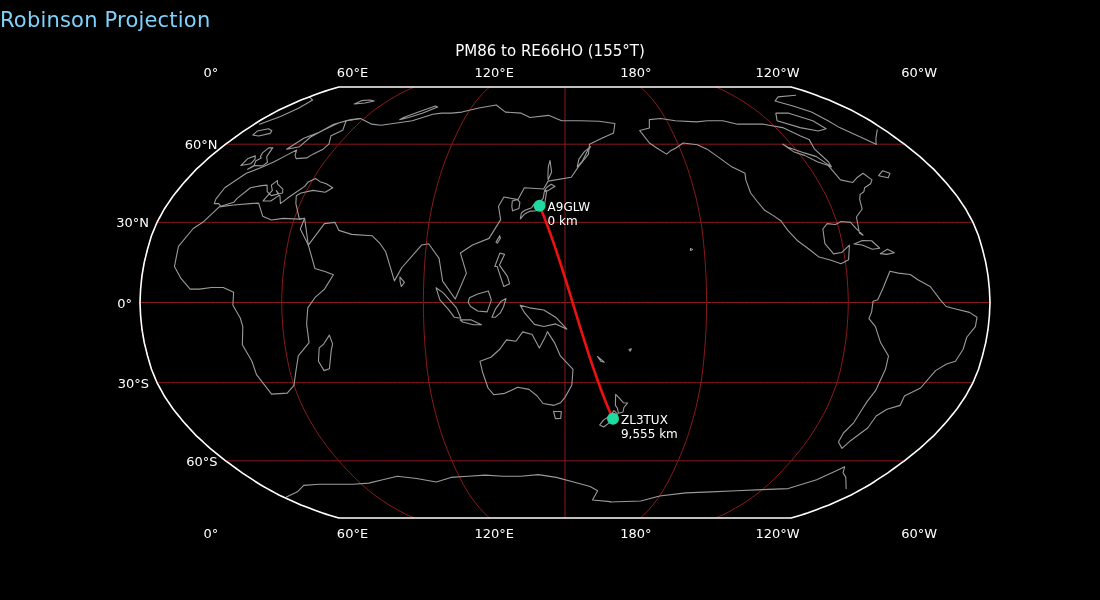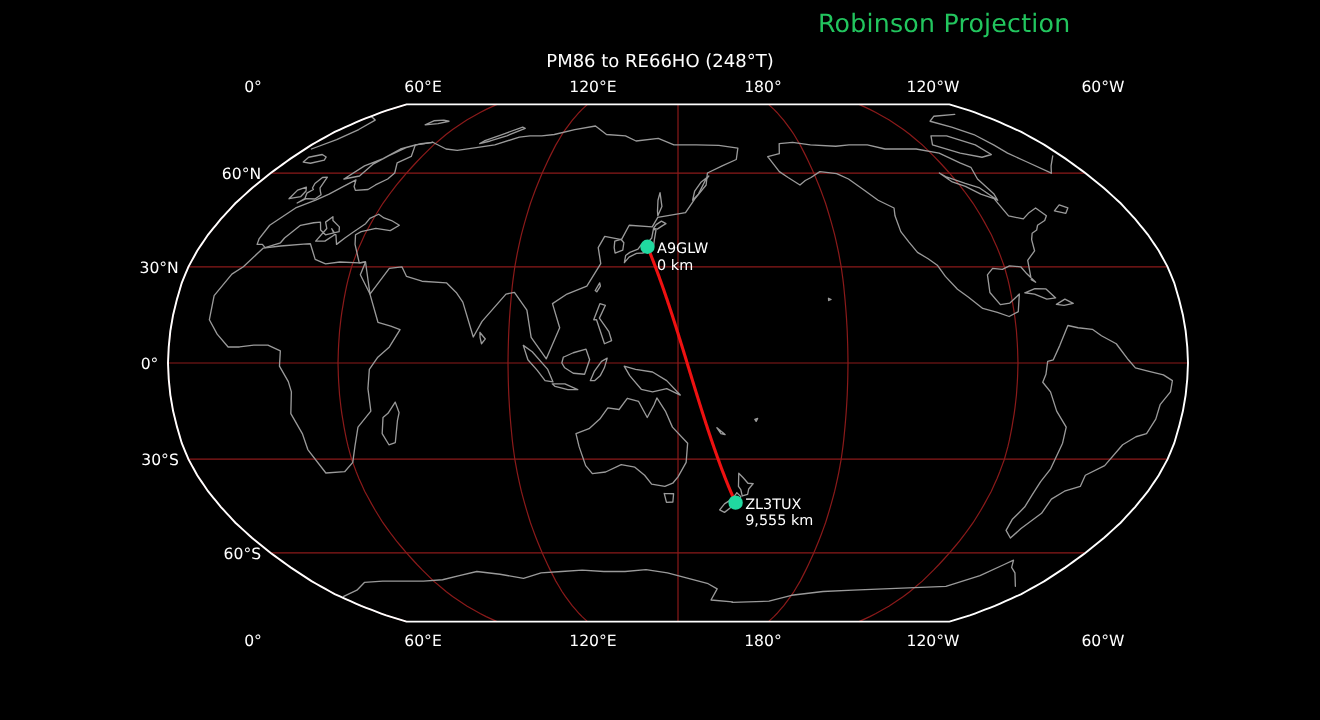--- a/index.html
+++ b/index.html
@@ -18,23 +18,23 @@
     position: relative;
     width: 1100px;
     height: 600px;
     background: #000000;
   }
   #title {
     position: absolute;
     top: 8px;
     left: 0;
     width: 892px;
-    text-align: right;
+    text-align: left;
     font-size: 21px;
-    color: #22c55e;
+    color: #7dd3fc;
     letter-spacing: 0.2px;
   }
   #subtitle {
     position: absolute;
     top: 42px;
     left: 0;
     width: 1100px;
     text-align: center;
     font-size: 15px;
     color: #ffffff;
@@ -54,21 +54,21 @@
     font-size: 12px;
     fill: #ffffff;
   }
 </style>
 </head>
 <body>
 
 <div id="stage">
 
   <div id="title">Robinson Projection</div>
-  <div id="subtitle">PM86 to RE66HO (248°T)</div>
+  <div id="subtitle">PM86 to RE66HO (155°T)</div>
 
   <svg id="map-svg" width="1100" height="600" viewBox="0 0 1100 600">
 
     <g id="graticule-layer">
         <path d="M225.60,460.81L229.37,460.81L233.14,460.81L236.91,460.81L240.68,460.81L244.45,460.81L248.22,460.81L251.99,460.81L255.76,460.81L259.54,460.81L263.31,460.81L267.08,460.81L270.85,460.81L274.62,460.81L278.39,460.81L282.16,460.81L285.93,460.81L289.70,460.81L293.48,460.81L297.25,460.81L301.02,460.81L304.79,460.81L308.56,460.81L312.33,460.81L316.10,460.81L319.87,460.81L323.65,460.81L327.42,460.81L331.19,460.81L334.96,460.81L338.73,460.81L342.50,460.81L346.27,460.81L350.04,460.81L353.81,460.81L357.59,460.81L361.36,460.81L365.13,460.81L368.90,460.81L372.67,460.81L376.44,460.81L380.21,460.81L383.98,460.81L387.76,460.81L391.53,460.81L395.30,460.81L399.07,460.81L402.84,460.81L406.61,460.81L410.38,460.81L414.15,460.81L417.92,460.81L421.70,460.81L425.47,460.81L429.24,460.81L433.01,460.81L436.78,460.81L440.55,460.81L444.32,460.81L448.09,460.81L451.87,460.81L455.64,460.81L459.41,460.81L463.18,460.81L466.95,460.81L470.72,460.81L474.49,460.81L478.26,460.81L482.03,460.81L485.81,460.81L489.58,460.81L493.35,460.81L497.12,460.81L500.89,460.81L504.66,460.81L508.43,460.81L512.20,460.81L515.97,460.81L519.75,460.81L523.52,460.81L527.29,460.81L531.06,460.81L534.83,460.81L538.60,460.81L542.37,460.81L546.14,460.81L549.92,460.81L553.69,460.81L557.46,460.81L561.23,460.81L565.00,460.81L568.77,460.81L572.54,460.81L576.31,460.81L580.08,460.81L583.86,460.81L587.63,460.81L591.40,460.81L595.17,460.81L598.94,460.81L602.71,460.81L606.48,460.81L610.25,460.81L614.03,460.81L617.80,460.81L621.57,460.81L625.34,460.81L629.11,460.81L632.88,460.81L636.65,460.81L640.42,460.81L644.19,460.81L647.97,460.81L651.74,460.81L655.51,460.81L659.28,460.81L663.05,460.81L666.82,460.81L670.59,460.81L674.36,460.81L678.13,460.81L681.91,460.81L685.68,460.81L689.45,460.81L693.22,460.81L696.99,460.81L700.76,460.81L704.53,460.81L708.30,460.81L712.08,460.81L715.85,460.81L719.62,460.81L723.39,460.81L727.16,460.81L730.93,460.81L734.70,460.81L738.47,460.81L742.24,460.81L746.02,460.81L749.79,460.81L753.56,460.81L757.33,460.81L761.10,460.81L764.87,460.81L768.64,460.81L772.41,460.81L776.19,460.81L779.96,460.81L783.73,460.81L787.50,460.81L791.27,460.81L795.04,460.81L798.81,460.81L802.58,460.81L806.35,460.81L810.13,460.81L813.90,460.81L817.67,460.81L821.44,460.81L825.21,460.81L828.98,460.81L832.75,460.81L836.52,460.81L840.30,460.81L844.07,460.81L847.84,460.81L851.61,460.81L855.38,460.81L859.15,460.81L862.92,460.81L866.69,460.81L870.46,460.81L874.24,460.81L878.01,460.81L881.78,460.81L885.55,460.81L889.32,460.81L893.09,460.81L896.86,460.81L900.63,460.81L904.40,460.81" fill="none" stroke="#8b1a1a" stroke-width="1"></path>
         <path d="M157.00,382.67L161.53,382.67L166.07,382.67L170.60,382.67L175.13,382.67L179.67,382.67L184.20,382.67L188.73,382.67L193.27,382.67L197.80,382.67L202.33,382.67L206.87,382.67L211.40,382.67L215.93,382.67L220.47,382.67L225.00,382.67L229.53,382.67L234.07,382.67L238.60,382.67L243.13,382.67L247.67,382.67L252.20,382.67L256.73,382.67L261.27,382.67L265.80,382.67L270.33,382.67L274.87,382.67L279.40,382.67L283.93,382.67L288.47,382.67L293.00,382.67L297.53,382.67L302.07,382.67L306.60,382.67L311.13,382.67L315.67,382.67L320.20,382.67L324.73,382.67L329.27,382.67L333.80,382.67L338.33,382.67L342.87,382.67L347.40,382.67L351.93,382.67L356.47,382.67L361.00,382.67L365.53,382.67L370.07,382.67L374.60,382.67L379.13,382.67L383.67,382.67L388.20,382.67L392.73,382.67L397.27,382.67L401.80,382.67L406.33,382.67L410.87,382.67L415.40,382.67L419.93,382.67L424.47,382.67L429.00,382.67L433.53,382.67L438.07,382.67L442.60,382.67L447.13,382.67L451.67,382.67L456.20,382.67L460.73,382.67L465.27,382.67L469.80,382.67L474.33,382.67L478.87,382.67L483.40,382.67L487.93,382.67L492.47,382.67L497.00,382.67L501.53,382.67L506.07,382.67L510.60,382.67L515.13,382.67L519.67,382.67L524.20,382.67L528.73,382.67L533.27,382.67L537.80,382.67L542.33,382.67L546.87,382.67L551.40,382.67L555.93,382.67L560.47,382.67L565.00,382.67L569.53,382.67L574.07,382.67L578.60,382.67L583.13,382.67L587.67,382.67L592.20,382.67L596.73,382.67L601.27,382.67L605.80,382.67L610.33,382.67L614.87,382.67L619.40,382.67L623.93,382.67L628.47,382.67L633.00,382.67L637.53,382.67L642.07,382.67L646.60,382.67L651.13,382.67L655.67,382.67L660.20,382.67L664.73,382.67L669.27,382.67L673.80,382.67L678.33,382.67L682.87,382.67L687.40,382.67L691.93,382.67L696.47,382.67L701.00,382.67L705.53,382.67L710.07,382.67L714.60,382.67L719.13,382.67L723.67,382.67L728.20,382.67L732.73,382.67L737.27,382.67L741.80,382.67L746.33,382.67L750.87,382.67L755.40,382.67L759.93,382.67L764.47,382.67L769.00,382.67L773.53,382.67L778.07,382.67L782.60,382.67L787.13,382.67L791.67,382.67L796.20,382.67L800.73,382.67L805.27,382.67L809.80,382.67L814.33,382.67L818.87,382.67L823.40,382.67L827.93,382.67L832.47,382.67L837.00,382.67L841.53,382.67L846.07,382.67L850.60,382.67L855.13,382.67L859.67,382.67L864.20,382.67L868.73,382.67L873.27,382.67L877.80,382.67L882.33,382.67L886.87,382.67L891.40,382.67L895.93,382.67L900.47,382.67L905.00,382.67L909.53,382.67L914.07,382.67L918.60,382.67L923.13,382.67L927.67,382.67L932.20,382.67L936.73,382.67L941.27,382.67L945.80,382.67L950.33,382.67L954.87,382.67L959.40,382.67L963.93,382.67L968.47,382.67L973.00,382.67" fill="none" stroke="#8b1a1a" stroke-width="1"></path>
         <path d="M140.00,302.50L144.72,302.50L149.44,302.50L154.17,302.50L158.89,302.50L163.61,302.50L168.33,302.50L173.06,302.50L177.78,302.50L182.50,302.50L187.22,302.50L191.94,302.50L196.67,302.50L201.39,302.50L206.11,302.50L210.83,302.50L215.56,302.50L220.28,302.50L225.00,302.50L229.72,302.50L234.44,302.50L239.17,302.50L243.89,302.50L248.61,302.50L253.33,302.50L258.06,302.50L262.78,302.50L267.50,302.50L272.22,302.50L276.94,302.50L281.67,302.50L286.39,302.50L291.11,302.50L295.83,302.50L300.56,302.50L305.28,302.50L310.00,302.50L314.72,302.50L319.44,302.50L324.17,302.50L328.89,302.50L333.61,302.50L338.33,302.50L343.06,302.50L347.78,302.50L352.50,302.50L357.22,302.50L361.94,302.50L366.67,302.50L371.39,302.50L376.11,302.50L380.83,302.50L385.56,302.50L390.28,302.50L395.00,302.50L399.72,302.50L404.44,302.50L409.17,302.50L413.89,302.50L418.61,302.50L423.33,302.50L428.06,302.50L432.78,302.50L437.50,302.50L442.22,302.50L446.94,302.50L451.67,302.50L456.39,302.50L461.11,302.50L465.83,302.50L470.56,302.50L475.28,302.50L480.00,302.50L484.72,302.50L489.44,302.50L494.17,302.50L498.89,302.50L503.61,302.50L508.33,302.50L513.06,302.50L517.78,302.50L522.50,302.50L527.22,302.50L531.94,302.50L536.67,302.50L541.39,302.50L546.11,302.50L550.83,302.50L555.56,302.50L560.28,302.50L565.00,302.50L569.72,302.50L574.44,302.50L579.17,302.50L583.89,302.50L588.61,302.50L593.33,302.50L598.06,302.50L602.78,302.50L607.50,302.50L612.22,302.50L616.94,302.50L621.67,302.50L626.39,302.50L631.11,302.50L635.83,302.50L640.56,302.50L645.28,302.50L650.00,302.50L654.72,302.50L659.44,302.50L664.17,302.50L668.89,302.50L673.61,302.50L678.33,302.50L683.06,302.50L687.78,302.50L692.50,302.50L697.22,302.50L701.94,302.50L706.67,302.50L711.39,302.50L716.11,302.50L720.83,302.50L725.56,302.50L730.28,302.50L735.00,302.50L739.72,302.50L744.44,302.50L749.17,302.50L753.89,302.50L758.61,302.50L763.33,302.50L768.06,302.50L772.78,302.50L777.50,302.50L782.22,302.50L786.94,302.50L791.67,302.50L796.39,302.50L801.11,302.50L805.83,302.50L810.56,302.50L815.28,302.50L820.00,302.50L824.72,302.50L829.44,302.50L834.17,302.50L838.89,302.50L843.61,302.50L848.33,302.50L853.06,302.50L857.78,302.50L862.50,302.50L867.22,302.50L871.94,302.50L876.67,302.50L881.39,302.50L886.11,302.50L890.83,302.50L895.56,302.50L900.28,302.50L905.00,302.50L909.72,302.50L914.44,302.50L919.17,302.50L923.89,302.50L928.61,302.50L933.33,302.50L938.06,302.50L942.78,302.50L947.50,302.50L952.22,302.50L956.94,302.50L961.67,302.50L966.39,302.50L971.11,302.50L975.83,302.50L980.56,302.50L985.28,302.50L990.00,302.50" fill="none" stroke="#8b1a1a" stroke-width="1"></path>
         <path d="M157.00,222.33L161.53,222.33L166.07,222.33L170.60,222.33L175.13,222.33L179.67,222.33L184.20,222.33L188.73,222.33L193.27,222.33L197.80,222.33L202.33,222.33L206.87,222.33L211.40,222.33L215.93,222.33L220.47,222.33L225.00,222.33L229.53,222.33L234.07,222.33L238.60,222.33L243.13,222.33L247.67,222.33L252.20,222.33L256.73,222.33L261.27,222.33L265.80,222.33L270.33,222.33L274.87,222.33L279.40,222.33L283.93,222.33L288.47,222.33L293.00,222.33L297.53,222.33L302.07,222.33L306.60,222.33L311.13,222.33L315.67,222.33L320.20,222.33L324.73,222.33L329.27,222.33L333.80,222.33L338.33,222.33L342.87,222.33L347.40,222.33L351.93,222.33L356.47,222.33L361.00,222.33L365.53,222.33L370.07,222.33L374.60,222.33L379.13,222.33L383.67,222.33L388.20,222.33L392.73,222.33L397.27,222.33L401.80,222.33L406.33,222.33L410.87,222.33L415.40,222.33L419.93,222.33L424.47,222.33L429.00,222.33L433.53,222.33L438.07,222.33L442.60,222.33L447.13,222.33L451.67,222.33L456.20,222.33L460.73,222.33L465.27,222.33L469.80,222.33L474.33,222.33L478.87,222.33L483.40,222.33L487.93,222.33L492.47,222.33L497.00,222.33L501.53,222.33L506.07,222.33L510.60,222.33L515.13,222.33L519.67,222.33L524.20,222.33L528.73,222.33L533.27,222.33L537.80,222.33L542.33,222.33L546.87,222.33L551.40,222.33L555.93,222.33L560.47,222.33L565.00,222.33L569.53,222.33L574.07,222.33L578.60,222.33L583.13,222.33L587.67,222.33L592.20,222.33L596.73,222.33L601.27,222.33L605.80,222.33L610.33,222.33L614.87,222.33L619.40,222.33L623.93,222.33L628.47,222.33L633.00,222.33L637.53,222.33L642.07,222.33L646.60,222.33L651.13,222.33L655.67,222.33L660.20,222.33L664.73,222.33L669.27,222.33L673.80,222.33L678.33,222.33L682.87,222.33L687.40,222.33L691.93,222.33L696.47,222.33L701.00,222.33L705.53,222.33L710.07,222.33L714.60,222.33L719.13,222.33L723.67,222.33L728.20,222.33L732.73,222.33L737.27,222.33L741.80,222.33L746.33,222.33L750.87,222.33L755.40,222.33L759.93,222.33L764.47,222.33L769.00,222.33L773.53,222.33L778.07,222.33L782.60,222.33L787.13,222.33L791.67,222.33L796.20,222.33L800.73,222.33L805.27,222.33L809.80,222.33L814.33,222.33L818.87,222.33L823.40,222.33L827.93,222.33L832.47,222.33L837.00,222.33L841.53,222.33L846.07,222.33L850.60,222.33L855.13,222.33L859.67,222.33L864.20,222.33L868.73,222.33L873.27,222.33L877.80,222.33L882.33,222.33L886.87,222.33L891.40,222.33L895.93,222.33L900.47,222.33L905.00,222.33L909.53,222.33L914.07,222.33L918.60,222.33L923.13,222.33L927.67,222.33L932.20,222.33L936.73,222.33L941.27,222.33L945.80,222.33L950.33,222.33L954.87,222.33L959.40,222.33L963.93,222.33L968.47,222.33L973.00,222.33" fill="none" stroke="#8b1a1a" stroke-width="1"></path>
         <path d="M225.60,144.19L229.37,144.19L233.14,144.19L236.91,144.19L240.68,144.19L244.45,144.19L248.22,144.19L251.99,144.19L255.76,144.19L259.54,144.19L263.31,144.19L267.08,144.19L270.85,144.19L274.62,144.19L278.39,144.19L282.16,144.19L285.93,144.19L289.70,144.19L293.48,144.19L297.25,144.19L301.02,144.19L304.79,144.19L308.56,144.19L312.33,144.19L316.10,144.19L319.87,144.19L323.65,144.19L327.42,144.19L331.19,144.19L334.96,144.19L338.73,144.19L342.50,144.19L346.27,144.19L350.04,144.19L353.81,144.19L357.59,144.19L361.36,144.19L365.13,144.19L368.90,144.19L372.67,144.19L376.44,144.19L380.21,144.19L383.98,144.19L387.76,144.19L391.53,144.19L395.30,144.19L399.07,144.19L402.84,144.19L406.61,144.19L410.38,144.19L414.15,144.19L417.92,144.19L421.70,144.19L425.47,144.19L429.24,144.19L433.01,144.19L436.78,144.19L440.55,144.19L444.32,144.19L448.09,144.19L451.87,144.19L455.64,144.19L459.41,144.19L463.18,144.19L466.95,144.19L470.72,144.19L474.49,144.19L478.26,144.19L482.03,144.19L485.81,144.19L489.58,144.19L493.35,144.19L497.12,144.19L500.89,144.19L504.66,144.19L508.43,144.19L512.20,144.19L515.97,144.19L519.75,144.19L523.52,144.19L527.29,144.19L531.06,144.19L534.83,144.19L538.60,144.19L542.37,144.19L546.14,144.19L549.92,144.19L553.69,144.19L557.46,144.19L561.23,144.19L565.00,144.19L568.77,144.19L572.54,144.19L576.31,144.19L580.08,144.19L583.86,144.19L587.63,144.19L591.40,144.19L595.17,144.19L598.94,144.19L602.71,144.19L606.48,144.19L610.25,144.19L614.03,144.19L617.80,144.19L621.57,144.19L625.34,144.19L629.11,144.19L632.88,144.19L636.65,144.19L640.42,144.19L644.19,144.19L647.97,144.19L651.74,144.19L655.51,144.19L659.28,144.19L663.05,144.19L666.82,144.19L670.59,144.19L674.36,144.19L678.13,144.19L681.91,144.19L685.68,144.19L689.45,144.19L693.22,144.19L696.99,144.19L700.76,144.19L704.53,144.19L708.30,144.19L712.08,144.19L715.85,144.19L719.62,144.19L723.39,144.19L727.16,144.19L730.93,144.19L734.70,144.19L738.47,144.19L742.24,144.19L746.02,144.19L749.79,144.19L753.56,144.19L757.33,144.19L761.10,144.19L764.87,144.19L768.64,144.19L772.41,144.19L776.19,144.19L779.96,144.19L783.73,144.19L787.50,144.19L791.27,144.19L795.04,144.19L798.81,144.19L802.58,144.19L806.35,144.19L810.13,144.19L813.90,144.19L817.67,144.19L821.44,144.19L825.21,144.19L828.98,144.19L832.75,144.19L836.52,144.19L840.30,144.19L844.07,144.19L847.84,144.19L851.61,144.19L855.38,144.19L859.15,144.19L862.92,144.19L866.69,144.19L870.46,144.19L874.24,144.19L878.01,144.19L881.78,144.19L885.55,144.19L889.32,144.19L893.09,144.19L896.86,144.19L900.63,144.19L904.40,144.19" fill="none" stroke="#8b1a1a" stroke-width="1"></path>
         <path d="M338.81,518.00L332.01,515.94L325.21,513.88L317.64,511.27L309.29,508.10L300.95,504.94L292.12,500.99L283.30,497.04L275.03,492.91L267.31,488.59L259.59,484.27L252.61,479.69L245.62,475.10L238.82,470.41L232.21,465.61L225.60,460.81L219.41,455.83L213.22,450.86L207.33,445.82L201.74,440.70L196.14,435.59L191.33,430.38L186.52,425.16L181.96,419.91L177.64,414.63L173.32,409.34L169.73,404.02L166.15,398.69L162.88,393.35L159.94,388.01L157.00,382.67L154.79,377.32L152.58,371.98L150.69,366.63L149.13,361.29L147.56,355.94L146.24,350.60L144.91,345.26L143.79,339.91L142.87,334.57L141.96,329.22L141.41,323.88L140.87,318.53L140.48,313.19L140.24,307.84L140.00,302.50L140.24,297.16L140.48,291.81L140.87,286.47L141.41,281.12L141.96,275.78L142.87,270.43L143.79,265.09L144.91,259.74L146.24,254.40L147.56,249.06L149.13,243.71L150.69,238.37L152.58,233.02L154.79,227.68L157.00,222.33L159.94,216.99L162.88,211.65L166.15,206.31L169.73,200.98L173.32,195.66L177.64,190.37L181.96,185.09L186.52,179.84L191.33,174.62L196.14,169.41L201.74,164.30L207.33,159.18L213.22,154.14L219.41,149.17L225.60,144.19L232.21,139.39L238.82,134.59L245.62,129.90L252.61,125.31L259.59,120.73L267.31,116.41L275.03,112.09L283.30,107.96L292.12,104.01L300.95,100.06L309.29,96.90L317.64,93.73L325.21,91.12L332.01,89.06L338.81,87.00" fill="none" stroke="#8b1a1a" stroke-width="1"></path>

